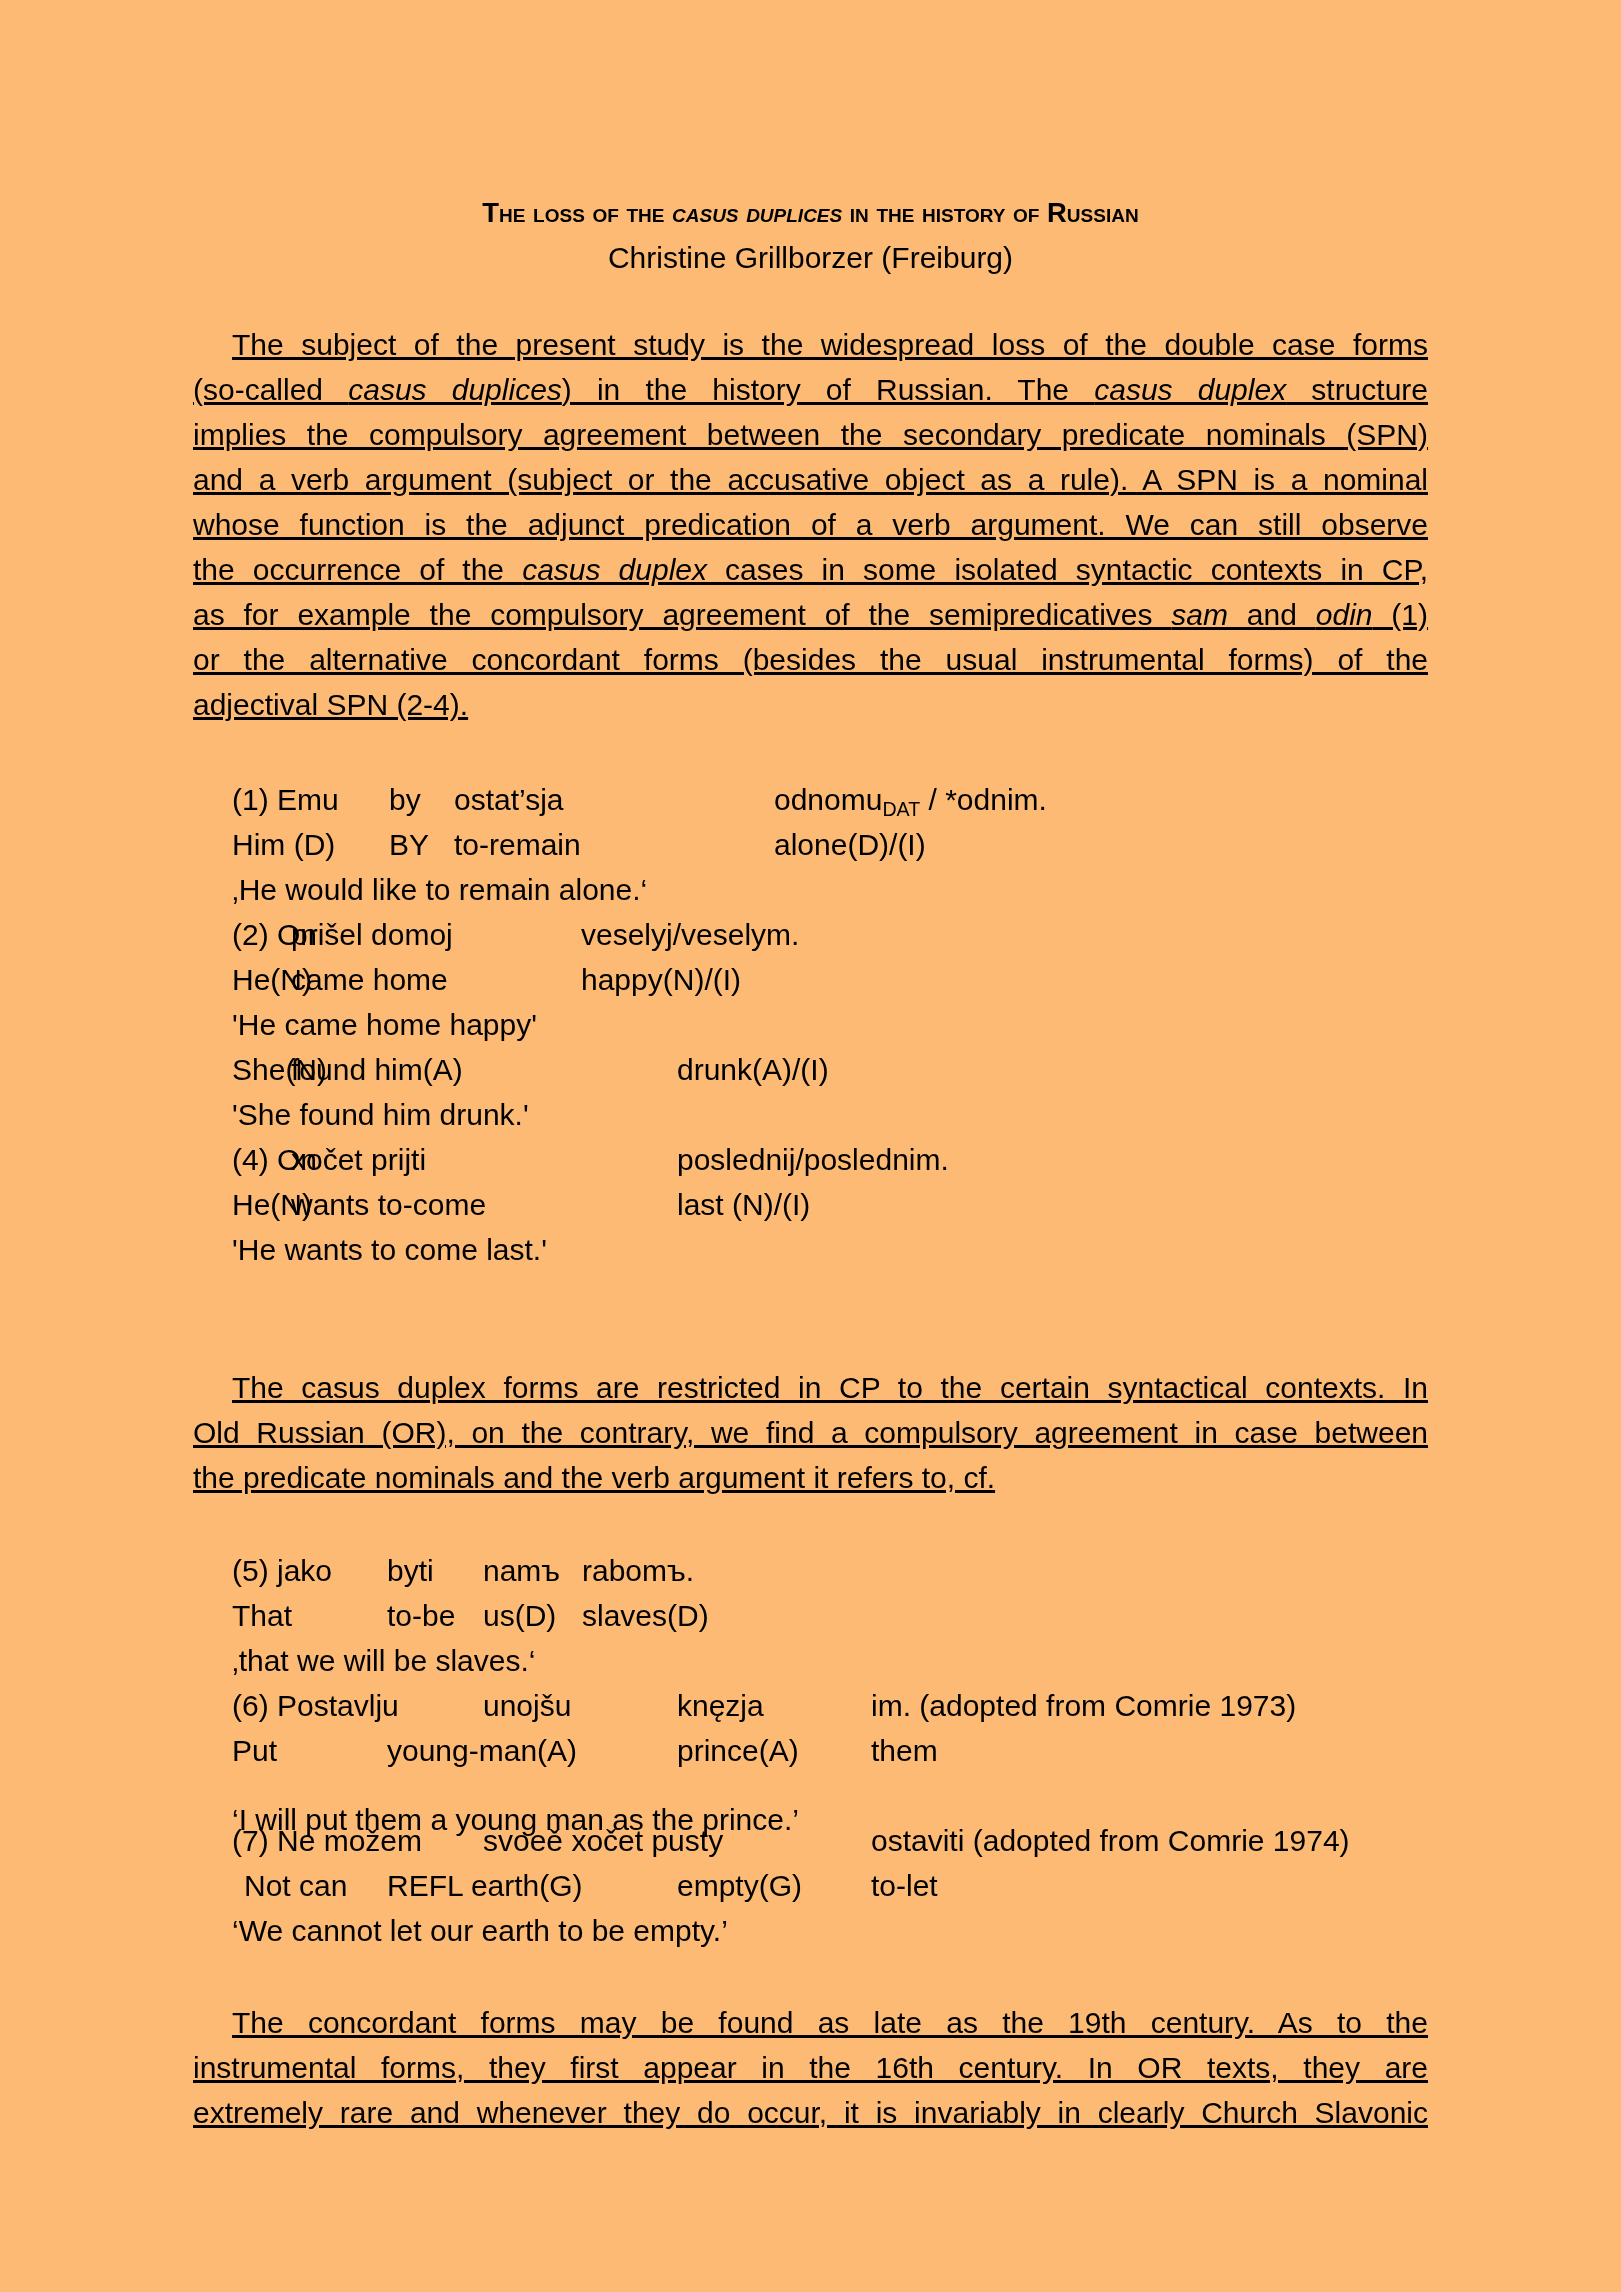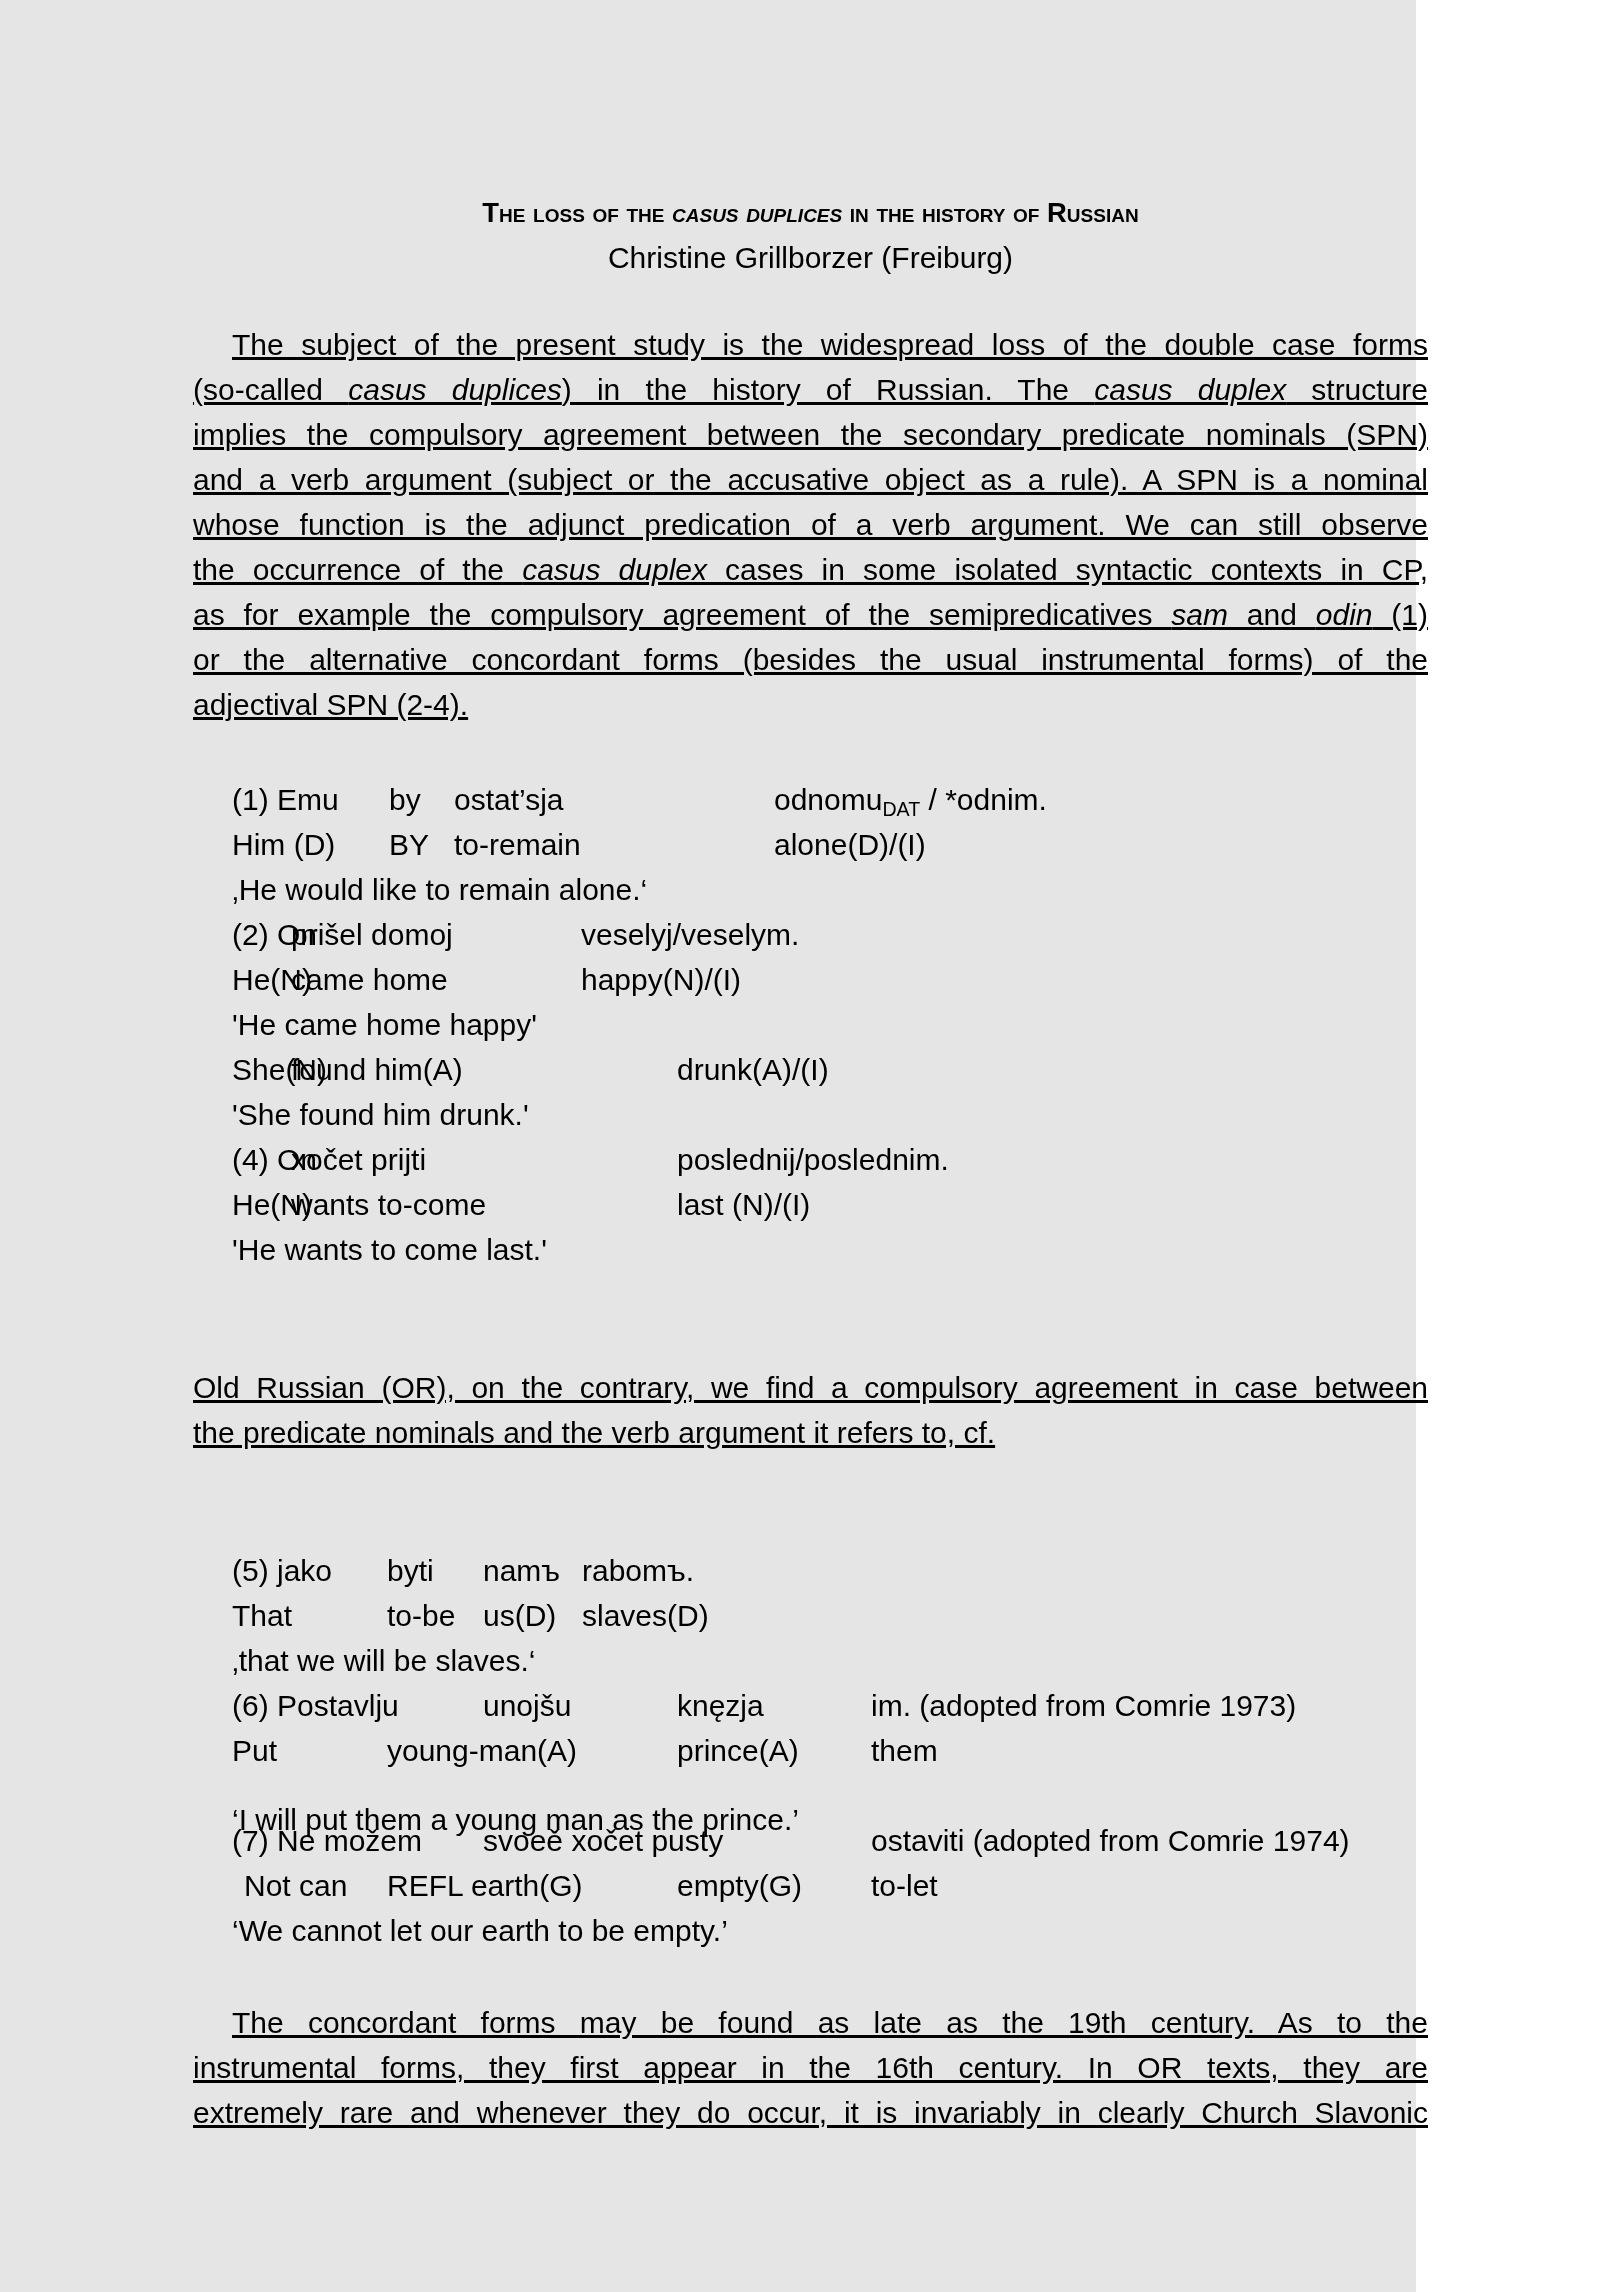--- a/index.html
+++ b/index.html
@@ -1,18 +1,18 @@
 <!DOCTYPE html>
 <html><head>
 <meta charset="utf-8">
 <style>
   html, body { margin:0; padding:0; background:#ffffff; }
   body { width:1621px; height:2293px; position:relative; overflow:hidden;
          font-family:"Liberation Sans", sans-serif; color:#000; }
-  .page { position:absolute; left:0; top:0; width:1416px; height:2293px; background:#e5e5e5; }
+  .page { position:absolute; left:0; top:0; width:1621px; height:2293px; background:#fdba74; }
   .title { position:absolute; left:0; width:1621px; top:193px; text-align:center;
            font-weight:bold; font-size:27.4px; font-variant:small-caps; letter-spacing:0; line-height:39px; }
   .author { position:absolute; left:0; width:1621px; top:238px; text-align:center;
             font-size:30px; line-height:39px; }
   .para { position:absolute; left:193px; width:1235px;text-decoration:underline; }
   .pline { display:block; height:45px; line-height:45px; font-size:30px;
            text-align:justify; text-align-last:justify; white-space:nowrap; }
   .pline.last { text-align-last:left; }
   .pline.indent { padding-left:39px; }
   .ex { position:absolute; left:0; width:1621px; }
@@ -84,20 +84,21 @@
       <div class="exline">
         <span class="cell" style="left: 232px;"><span>He(N)</span></span>
         <span class="cell" style="left: 291px;"><span>wants to-come</span></span>
         <span class="cell" style="left: 677px;"><span>last (N)/(I)</span></span>
       </div>
       <div class="exline">
         <span class="cell" style="left: 232px;"><span>'He wants to come last.'</span></span>
       </div>
     </div>
   <div class="para" id="para2" style="top:1365px;">
+      <span class="pline indent"><span>The casus duplex forms are restricted in CP to the certain syntactical contexts. In</span></span>
       <span class="pline"><span>Old Russian (OR), on the contrary, we find a compulsory agreement in case between</span></span>
       <span class="pline last"><span>the predicate nominals and the verb argument it refers to, cf.</span></span>
     </div>
   <div class="ex" id="ex2" style="top:1548px;">
       <div class="exline">
         <span class="cell" style="left: 232px;"><span>(5)  jako</span></span>
         <span class="cell" style="left: 387px;"><span>byti</span></span>
         <span class="cell" style="left: 483px;"><span>namъ</span></span>
         <span class="cell" style="left: 582px;"><span>rabomъ.</span></span>
       </div>

